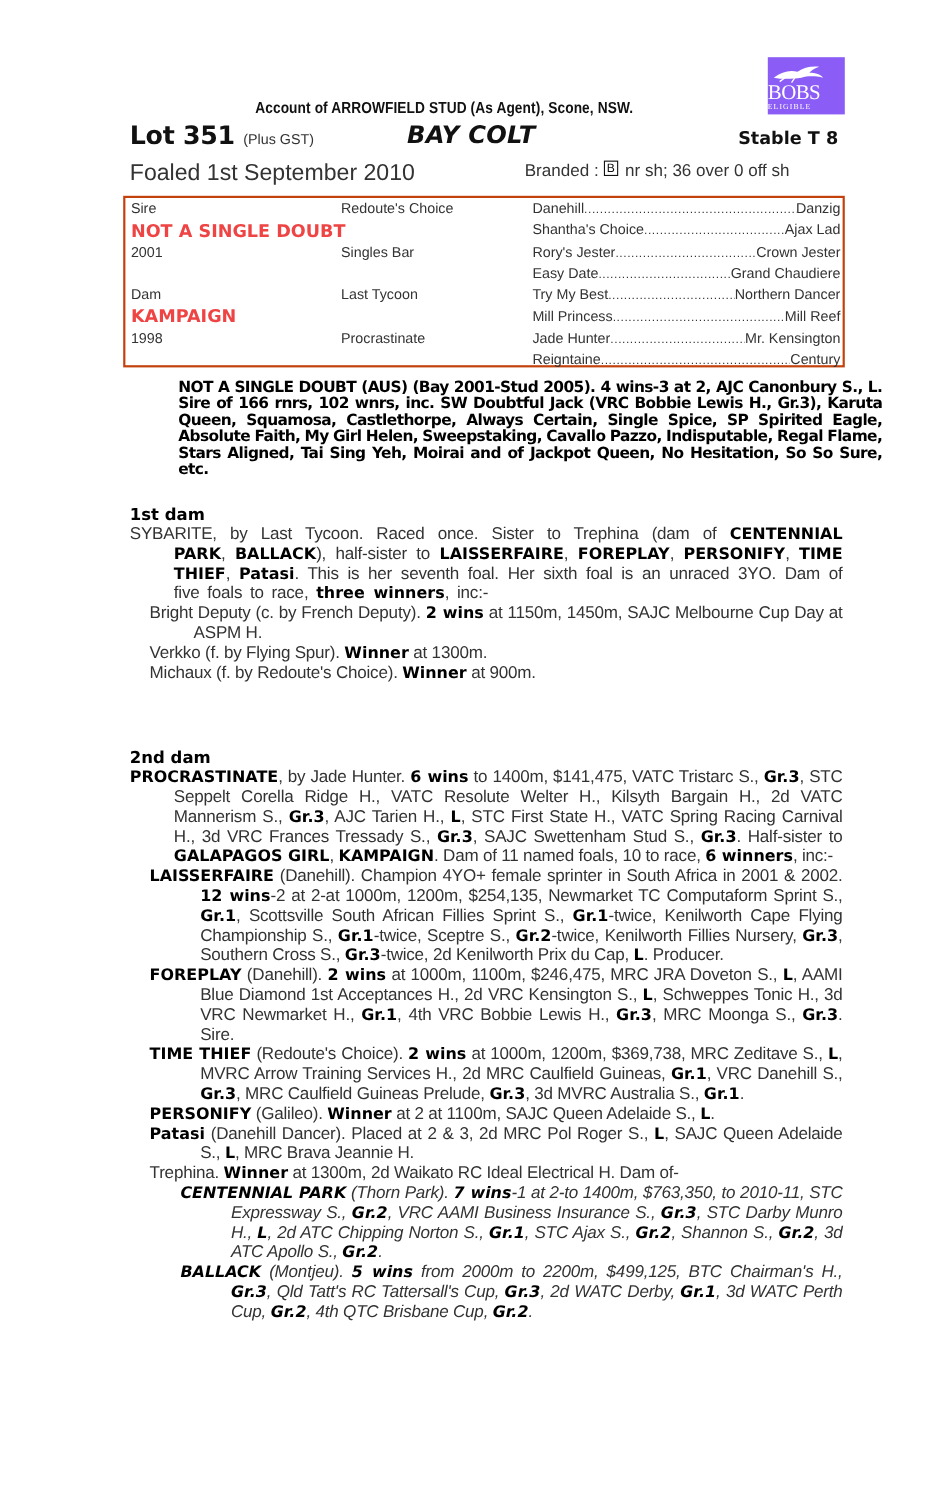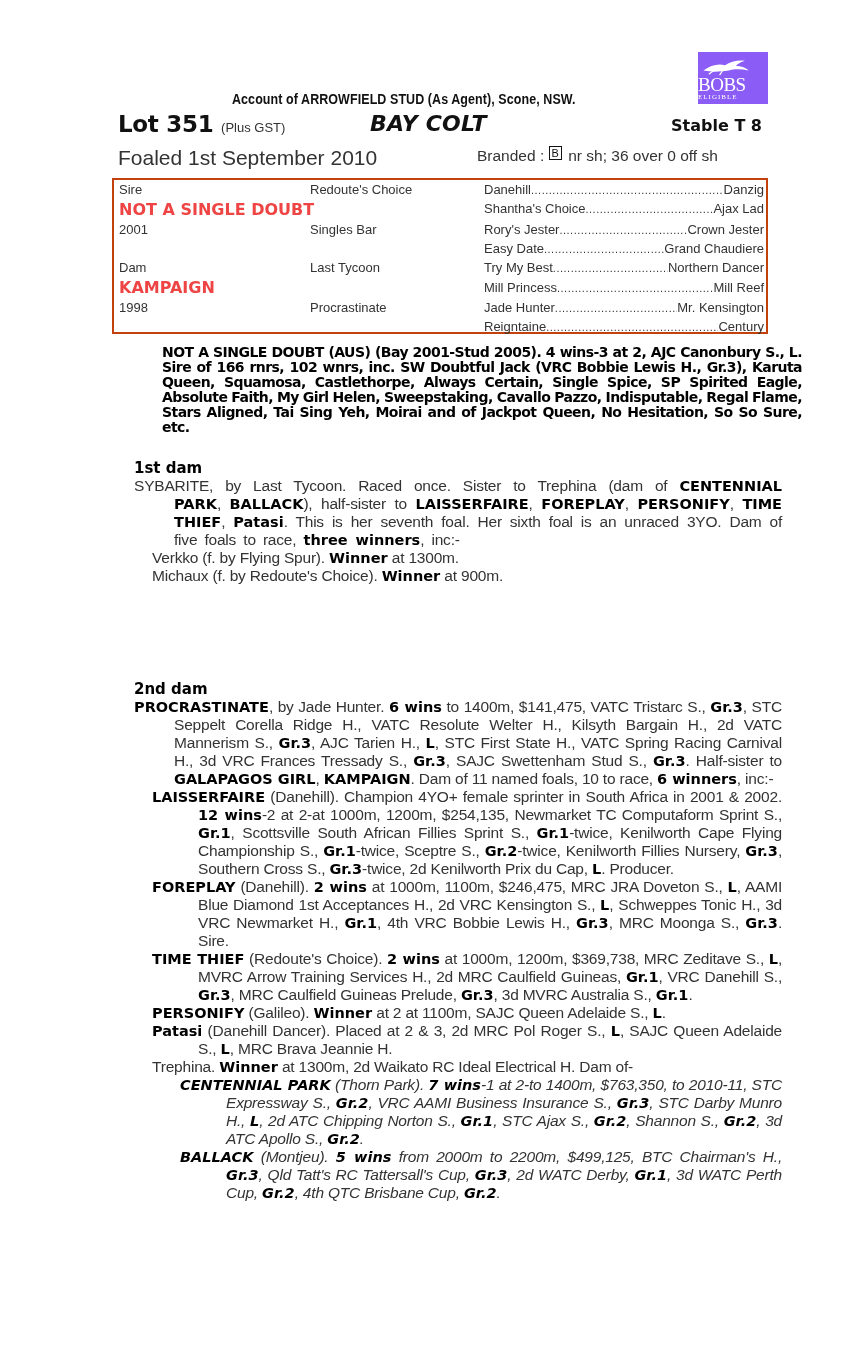--- a/index.html
+++ b/index.html
@@ -24,21 +24,21 @@
 
   .pedigree { position: absolute; left: 112px; top: 178px; width: 656px; height: 156px; border: 2px solid #c2410c; box-sizing: border-box; }
   .ped-cell { position: absolute; font-size: 13px; color: #333; white-space: nowrap; }
   .ped-big { position: absolute; font-size: 16px; font-weight: 900; font-family: "DejaVu Sans", sans-serif; color: #ef4444; white-space: nowrap; }
   .ped-g3 { position: absolute; left: 370px; width: 280px; font-size: 13px; color: #333; display: flex; white-space: nowrap; }
   .ped-g3 .dots { flex: 1; overflow: hidden; }
   .ped-g3 .dots::before { content: "................................................................................................................"; letter-spacing: 0.5px; font-size: 11px; }
 
   .sire-summary { position: absolute; left: 124px; top: 345px; width: 640px; font-size: 14px; line-height: 15px; font-weight: 900; font-family: "DejaVu Sans", sans-serif; text-align: justify; letter-spacing: -0.55px; word-spacing: -0.5px; color: #000; margin-left: 38px; }
 
-  .section { position: absolute; left: 118px; width: 648px; font-size: 15.5px; line-height: 18px; color: #333; margin-left: 16px; }
+  .section { position: absolute; left: 118px; width: 648px; font-size: 15.5px; line-height: 18px; color: #333; }
   .section h3 { margin: 0; font-size: 15px; font-weight: 900; font-family: "DejaVu Sans", sans-serif; color: #000; line-height: 18px; }
   .para { text-align: justify; text-indent: -40px; padding-left: 40px; margin: 0; letter-spacing: -0.2px; }
   .sub { text-indent: -40px; padding-left: 58px; margin: 0; text-align: justify; letter-spacing: -0.2px; }
   .sub2 { text-indent: -46px; padding-left: 64px; margin: 0; text-align: justify; letter-spacing: -0.2px; }
   .sub3 { text-indent: -46px; padding-left: 92px; margin: 0; text-align: justify; letter-spacing: -0.2px; font-style: italic; }
   b, .bh { font-family: "DejaVu Sans", sans-serif; font-weight: 900; color: #000; font-size: 14.5px; letter-spacing: 0; }
 </style>
 </head>
 <body>
 
@@ -122,20 +122,21 @@
       <span class="dots"></span>
       <span>Century</span>
     </div>
 </div>
 
 <div class="sire-summary">NOT A SINGLE DOUBT (AUS) (Bay 2001-Stud 2005). 4 wins-3 at 2, AJC Canonbury S., L. Sire of 166 rnrs, 102 wnrs, inc. SW Doubtful Jack (VRC Bobbie Lewis H., Gr.3), Karuta Queen, Squamosa, Castlethorpe, Always Certain, Single Spice, SP Spirited Eagle, Absolute Faith, My Girl Helen, Sweepstaking, Cavallo Pazzo, Indisputable, Regal Flame, Stars Aligned, Tai Sing Yeh, Moirai and of Jackpot Queen, No Hesitation, So So Sure, etc.</div>
 
 <div class="section" style="top:459px">
   <h3>1st dam</h3>
   <p class="para" style="word-spacing:3px"><span>SYBARITE, by Last Tycoon. Raced once. Sister to Trephina (dam of </span><b>CENTENNIAL PARK</b><span>, </span><b>BALLACK</b><span>), half-sister to </span><b>LAISSERFAIRE</b><span>, </span><b>FOREPLAY</b><span>, </span><b>PERSONIFY</b><span>, </span><b>TIME THIEF</b><span>, </span><b>Patasi</b><span>. This is her seventh foal. Her sixth foal is an unraced 3YO. Dam of five foals to race, </span><b>three winners</b><span>, inc:-</span></p>
+  <p class="sub"><span>Bright Deputy (c. by French Deputy). </span><b>2 wins</b><span> at 1150m, 1450m, SAJC Melbourne Cup Day at ASPM H.</span></p>
   <p class="sub"><span>Verkko (f. by Flying Spur). </span><b>Winner</b><span> at 1300m.</span></p>
   <p class="sub"><span>Michaux (f. by Redoute's Choice). </span><b>Winner</b><span> at 900m.</span></p>
 </div>
 
 <div class="section" style="top:680px">
   <h3>2nd dam</h3>
   <p class="para" id="sd-intro"><b>PROCRASTINATE</b><span>, by Jade Hunter. </span><b>6 wins</b><span> to 1400m, $141,475, VATC Tristarc S., </span><b>Gr.3</b><span>, STC Seppelt Corella Ridge H., VATC Resolute Welter H., Kilsyth Bargain H., 2d VATC Mannerism S., </span><b>Gr.3</b><span>, AJC Tarien H., </span><b>L</b><span>, STC First State H., VATC Spring Racing Carnival H., 3d VRC Frances Tressady S., </span><b>Gr.3</b><span>, SAJC Swettenham Stud S., </span><b>Gr.3</b><span>. Half-sister to </span><b>GALAPAGOS GIRL</b><span>, </span><b>KAMPAIGN</b><span>. Dam of 11 named foals, 10 to race, </span><b>6 winners</b><span>, inc:-</span></p>
   <div id="sd-progeny">
       <p class="sub2"><b>LAISSERFAIRE</b><span> (Danehill). Champion 4YO+ female sprinter in South Africa in 2001 &amp; 2002. </span><b>12 wins</b><span>-2 at 2-at 1000m, 1200m, $254,135, Newmarket TC Computaform Sprint S., </span><b>Gr.1</b><span>, Scottsville South African Fillies Sprint S., </span><b>Gr.1</b><span>-twice, Kenilworth Cape Flying Championship S., </span><b>Gr.1</b><span>-twice, Sceptre S., </span><b>Gr.2</b><span>-twice, Kenilworth Fillies Nursery, </span><b>Gr.3</b><span>, Southern Cross S., </span><b>Gr.3</b><span>-twice, 2d Kenilworth Prix du Cap, </span><b>L</b><span>. Producer.</span></p>
       <p class="sub2"><b>FOREPLAY</b><span> (Danehill). </span><b>2 wins</b><span> at 1000m, 1100m, $246,475, MRC JRA Doveton S., </span><b>L</b><span>, AAMI Blue Diamond 1st Acceptances H., 2d VRC Kensington S., </span><b>L</b><span>, Schweppes Tonic H., 3d VRC Newmarket H., </span><b>Gr.1</b><span>, 4th VRC Bobbie Lewis H., </span><b>Gr.3</b><span>, MRC Moonga S., </span><b>Gr.3</b><span>. Sire.</span></p>

